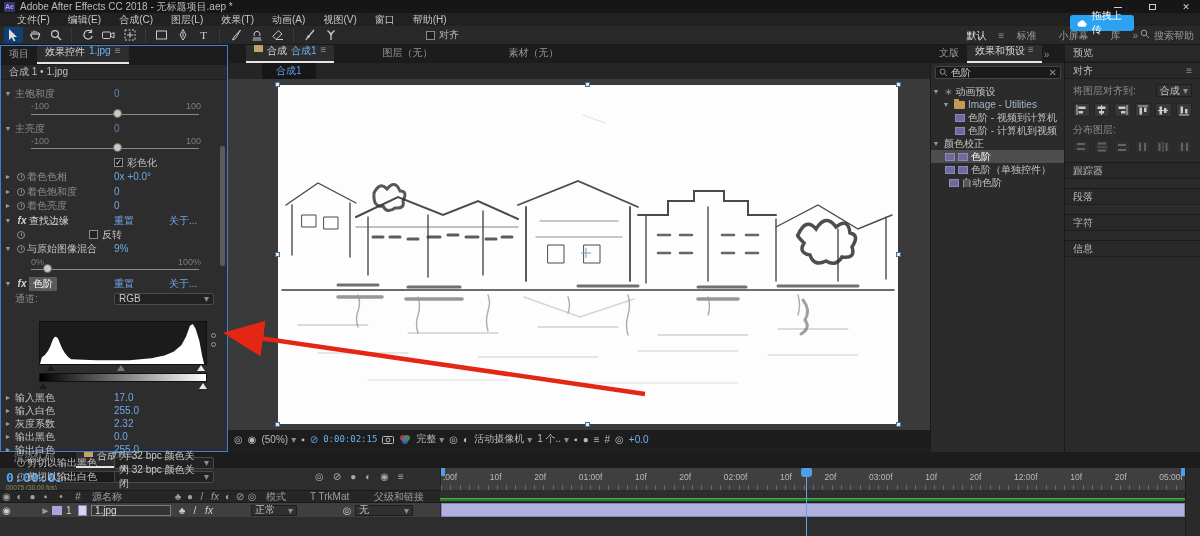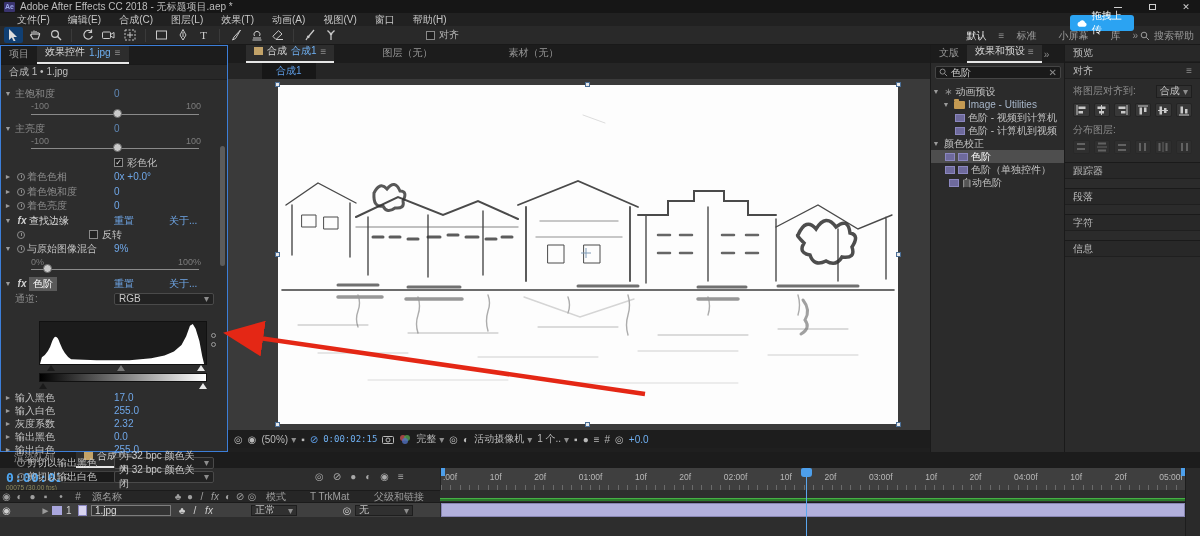--- a/index.html
+++ b/index.html
@@ -1,19 +1,19 @@
 <!DOCTYPE html>
 <html><head>
 <meta charset="utf-8">
 <style>
 *{box-sizing:border-box;margin:0;padding:0}
 html,body{background:#000}
 #app{position:relative;width:1200px;height:536px;background:#262626;font-family:"Liberation Sans","DejaVu Sans",sans-serif;font-size:10px;color:#c2c2c2;overflow:hidden}
 .abs{position:absolute}
-.flex{display:flex;align-items:center}
+.flex{display:flex;}
 .dim{color:#8d8d8d}
 .blue{color:#6fb0f2}
 .mono{font-family:"DejaVu Sans Mono","Liberation Mono",monospace}
 
 .titlebar{left:0;top:0;width:1200px;height:13px;background:#161616;display:flex;align-items:center;padding:0 4px;color:#bdbdbd}
 .ae-badge{width:11px;height:10px;background:#3a3470;color:#9ba6e8;font-size:7px;font-weight:bold;display:flex;align-items:center;justify-content:center;border-radius:1px;margin-right:5px}
 .winbtns{position:absolute;right:4px;top:0;height:13px;display:flex;gap:14px;align-items:center;color:#cfcfcf}
 .wb{width:20px;text-align:center;font-size:9px}
 .wb .sq{display:inline-block;width:7px;height:6px;border:1px solid #cfcfcf}
 .wb .ln{display:inline-block;width:8px;border-top:1px solid #cfcfcf;vertical-align:middle}
@@ -781,21 +781,21 @@
           <span>20f</span>
           <span>01:00f</span>
           <span>10f</span>
           <span>20f</span>
           <span>02:00f</span>
           <span>10f</span>
           <span>20f</span>
           <span>03:00f</span>
           <span>10f</span>
           <span>20f</span>
-          <span>04:00f</span>
+          <span>12:00f</span>
           <span>10f</span>
           <span>20f</span>
           <span>05:00f</span>
       </div>
       <div class="rticks"></div>
       <span class="abs" style="left:0;top:0;width:4px;height:8px;background:#4d9feb"></span>
       <span class="abs" style="right:0;top:0;width:4px;height:8px;background:#4d9feb"></span>
     </div>
     <div class="greenband">
         <span class="greenline"></span>

